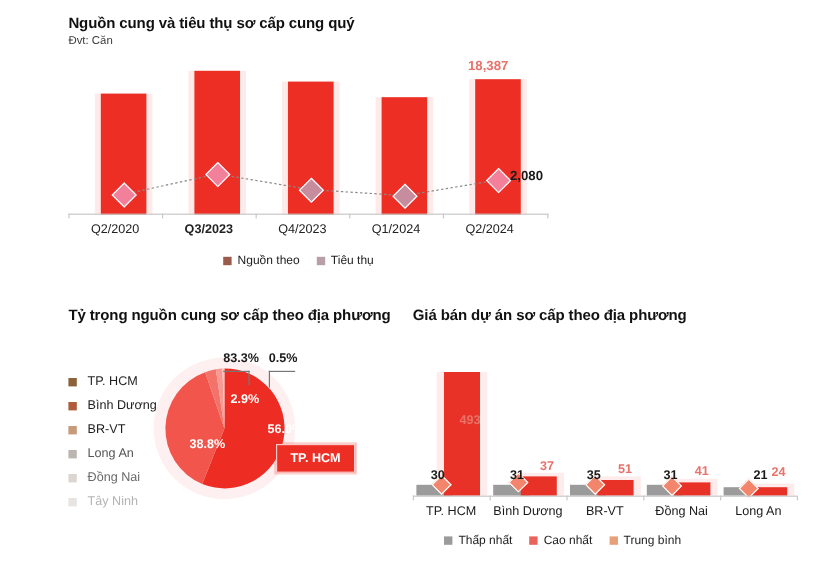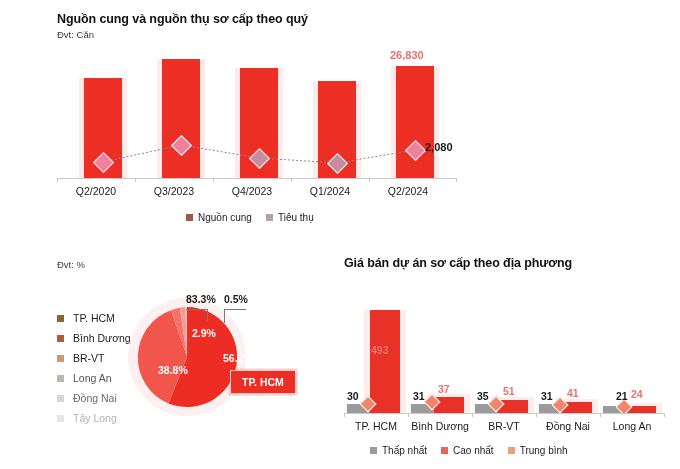--- a/index.html
+++ b/index.html
@@ -98,37 +98,37 @@
   #price-panel{left:335px;top:248px;width:345px;height:221px;}
   #price-title{left:9px;top:8px;}
   #price-plot{position:absolute;left:9px;top:45px;width:320px;height:120px;}
   .pbar-low{position:absolute;bottom:0;width:30px;background:#9B9B9B;}
   .pbar-high{position:absolute;bottom:0;width:30px;background:#E83127;}
   .pbar-halo{position:absolute;bottom:0;width:42px;background:rgba(237,46,36,0.09);}
   .pdia{
     position:absolute;width:10px;height:10px;background:#F2856B;
     border:1.2px solid #ffffff;transform:rotate(45deg);
   }
-  .pval{position:absolute;font-size:10.5px;font-weight:bold;white-space:nowrap;}
+  .pval{position:absolute;font-size:10.5px;font-weight:bold;white-space:nowrap;padding-left:12px;}
   .pval.low{color:#1a1a1a;}
   .pval.high{color:#E8736B;}
   #price-base{position:absolute;left:9px;top:165px;width:320px;height:1px;background:#c9c9c9;}
   .ptick{position:absolute;top:165px;width:1px;height:4px;background:#c9c9c9;}
   .pxlab{
     position:absolute;top:172px;font-size:10.5px;color:#1a1a1a;
     text-align:center;width:74px;white-space:nowrap;
   }
 </style>
 </head>
 <body>
 
 <div class="panel" id="top-panel">
 
   <div class="panel" id="top-title">
-    <div class="chart-title">Nguồn cung và nguồn thụ sơ cấp theo quý</div>
+    <div class="chart-title">Nguồn cung và tiêu thụ sơ cấp cung quý</div>
     <div class="chart-sub">Đvt: Căn</div>
   </div>
 
   <div id="top-plot">
 
     <div class="bar-halo" style="left:22px;height:101px;"></div>
     <div class="bar-halo" style="left:100px;height:120px;"></div>
     <div class="bar-halo" style="left:178px;height:111px;"></div>
     <div class="bar-halo" style="left:256px;height:98px;"></div>
     <div class="bar-halo" style="left:334px;height:113px;"></div>
@@ -143,53 +143,53 @@
       <polyline points="46,118 124,101 202,114 280,119 358,106" fill="none" stroke="#8a8a8a" stroke-width="1" stroke-dasharray="2,2"></polyline>
     </svg>
 
     <div class="diamond" style="left:39px;top:111px;"></div>
     <div class="diamond" style="left:117px;top:94px;"></div>
     <div class="diamond dim" style="left:195px;top:107px;"></div>
     <div class="diamond dim" style="left:273px;top:112px;"></div>
     <div class="diamond" style="left:351px;top:99px;"></div>
   </div>
 
-  <div class="dlabel supply" style="left:390px;top:49px;">26,830</div>
+  <div class="dlabel supply" style="left:390px;top:49px;">18,387</div>
   <div class="dlabel absorb" style="left:425px;top:141px;">2,080</div>
 
   <div class="baseline"></div>
   <div class="tick" style="left:57px;"></div>
   <div class="tick" style="left:135px;"></div>
   <div class="tick" style="left:213px;"></div>
   <div class="tick" style="left:291px;"></div>
   <div class="tick" style="left:369px;"></div>
   <div class="tick" style="left:456px;"></div>
 
   <div class="xlab" style="left:61px;">Q2/2020</div>
-  <div class="xlab" style="left:139px;">Q3/2023</div>
+  <div class="xlab" style="left:139px;font-weight:bold;">Q3/2023</div>
   <div class="xlab" style="left:217px;">Q4/2023</div>
   <div class="xlab" style="left:295px;">Q1/2024</div>
   <div class="xlab" style="left:373px;">Q2/2024</div>
 
   <div class="legend" style="left:186px;top:212px;">
     <div class="legend-item">
       <span class="sw" style="background:#9B5B4B;"></span>
-      <span class="lt">Nguồn cung</span>
+      <span class="lt">Nguồn theo</span>
     </div>
     <div class="legend-item">
       <span class="sw" style="background:#B8A0A8;"></span>
       <span class="lt">Tiêu thụ</span>
     </div>
   </div>
 </div>
 
 <div class="panel" id="pie-panel">
 
   <div class="panel" id="pie-title">
-    <div class="chart-sub">Đvt: %</div>
+    <div class="chart-title">Tỷ trọng nguồn cung sơ cấp theo địa phương</div>
   </div>
 
   <div id="pie-legend">
     <div class="plegend-row">
       <span class="sw" style="background:#8C6239;"></span>
       <span class="lt">TP. HCM</span>
     </div>
     <div class="plegend-row">
       <span class="sw" style="background:#B05B3B;"></span>
       <span class="lt">Bình Dương</span>
@@ -201,21 +201,21 @@
     <div class="plegend-row">
       <span class="sw" style="background:#BDB5B0;"></span>
       <span class="lt" style="color:#555;">Long An</span>
     </div>
     <div class="plegend-row">
       <span class="sw" style="background:#DCD6D2;"></span>
       <span class="lt" style="color:#6a6a6a;">Đồng Nai</span>
     </div>
     <div class="plegend-row">
       <span class="sw" style="background:#E8E4E1;"></span>
-      <span class="lt" style="color:#b3b3b3;">Tây Long</span>
+      <span class="lt" style="color:#b3b3b3;">Tây Ninh</span>
     </div>
   </div>
 
   <div id="pie-wrap">
     <div class="pie-shadow" style="left:-4px;top:-4px;width:118px;height:118px;"></div>
     <svg width="110" height="110" viewBox="0 0 110 110">
 
       <path d="M55,55 L55,5 A50,50 0 1,1 36.5,101.4 Z" fill="#ED2E24"></path>
 
       <path d="M55,55 L36.5,101.4 A50,50 0 0,1 39.0,8.2 Z" fill="#F1594F"></path>

